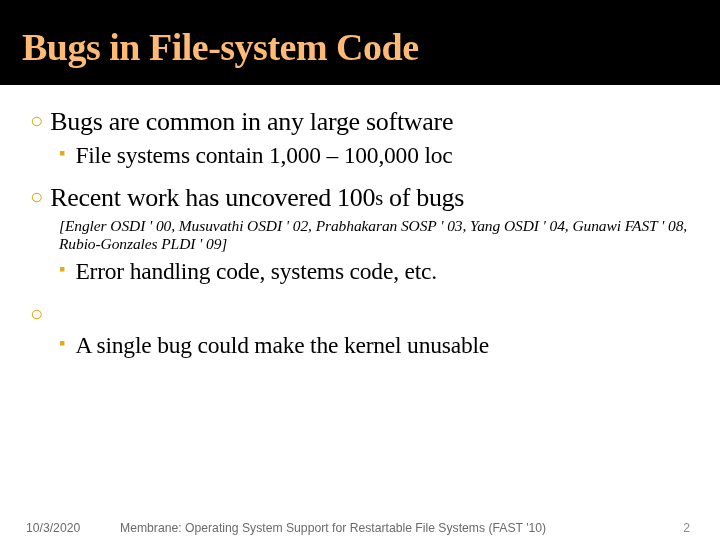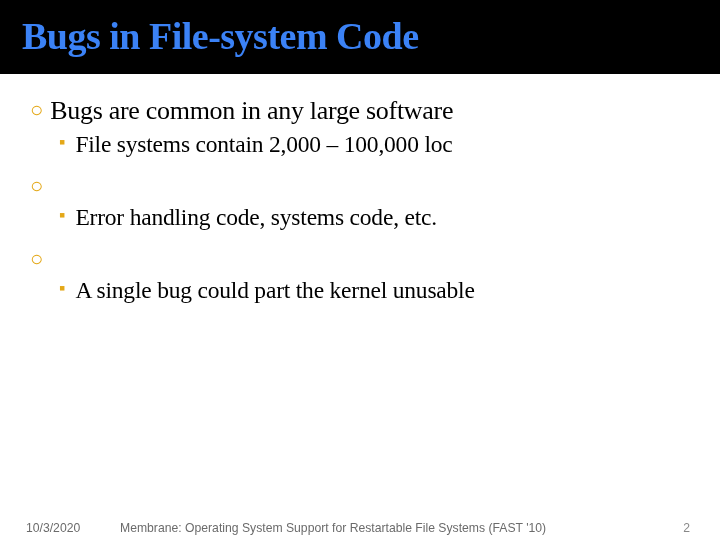--- a/index.html
+++ b/index.html
@@ -1,19 +1,19 @@
 <!DOCTYPE html>
 <html><head>
 <meta charset="utf-8">
 <style>
   * { margin: 0; padding: 0; box-sizing: border-box; }
   html, body { width: 720px; height: 540px; background: #fff; font-family: Georgia, 'Times New Roman', serif; color: #000; }
   .slide { width: 720px; height: 540px; position: relative; }
   .title-bar { background: #000; padding: 14px 0 16px 22px; }
-  .title { color: #3b82f6; font-size: 38px; font-weight: bold; letter-spacing: -0.5px; }
+  .title { color: #fdba74; font-size: 38px; font-weight: bold; letter-spacing: -0.5px; margin-top: 11px; }
   .body { padding: 22px 30px 0 30px; }
   .lvl1 { display: flex; align-items: flex-start; margin-top: 12px; margin-bottom: 3px; }
   .lvl1:first-child { margin-top: 0; }
   .bullet1 { color: #e4a818; font-size: 22px; margin-right: 7px; line-height: 28px; font-weight: bold; }
   .lvl1-text { font-size: 26px; line-height: 1.18; letter-spacing: -0.3px; text-align: right; }
   .citation { font-style: italic; font-family: Georgia, serif; font-size: 15.5px; line-height: 1.22; margin-left: 29px; margin-top: 0; margin-bottom: 2px; letter-spacing: -0.1px; }
   .lvl2 { display: flex; align-items: flex-start; margin-left: 29px; margin-top: 3px; margin-bottom: 14px; }
   .bullet2 { color: #e4a818; font-size: 18px; margin-right: 10px; line-height: 25px; }
   .lvl2-text { font-size: 23.5px; line-height: 1.2; letter-spacing: -0.2px; }
   .footer { position: absolute; bottom: 12px; left: 0; width: 720px; display: flex; align-items: center; font-family: Arial, Helvetica, sans-serif; font-size: 12.2px; color: #6b6b6b; }
@@ -31,37 +31,39 @@
   </div>
 
   <div class="body">
 
     <div class="lvl1">
       <span class="bullet1">○</span>
       <span class="lvl1-text">Bugs are common in any large software</span>
     </div>
     <div class="lvl2">
       <span class="bullet2">▪</span>
-      <span class="lvl2-text">File systems contain 2,000 – 100,000 loc</span>
+      <span class="lvl2-text">File systems contain 1,000 – 100,000 loc</span>
     </div>
 
     <div class="lvl1">
       <span class="bullet1">○</span>
+      <span class="lvl1-text">Recent work has uncovered 100<span class="smallcaps">s</span> of bugs</span>
     </div>
+    <div class="citation">[Engler OSDI ' 00, Musuvathi OSDI ' 02, Prabhakaran SOSP ' 03, Yang OSDI ' 04, Gunawi FAST ' 08, Rubio-Gonzales PLDI ' 09]</div>
     <div class="lvl2">
       <span class="bullet2">▪</span>
       <span class="lvl2-text">Error handling code, systems code, etc.</span>
     </div>
 
     <div class="lvl1">
       <span class="bullet1">○</span>
     </div>
     <div class="lvl2">
       <span class="bullet2">▪</span>
-      <span class="lvl2-text">A single bug could part the kernel unusable</span>
+      <span class="lvl2-text">A single bug could make the kernel unusable</span>
     </div>
 
   </div>
 
   <div class="footer">
     <span class="footer-date">10/3/2020</span>
     <span class="footer-title">Membrane: Operating System Support for Restartable File Systems (FAST '10)</span>
     <span class="footer-page">2</span>
   </div>
 </div>

